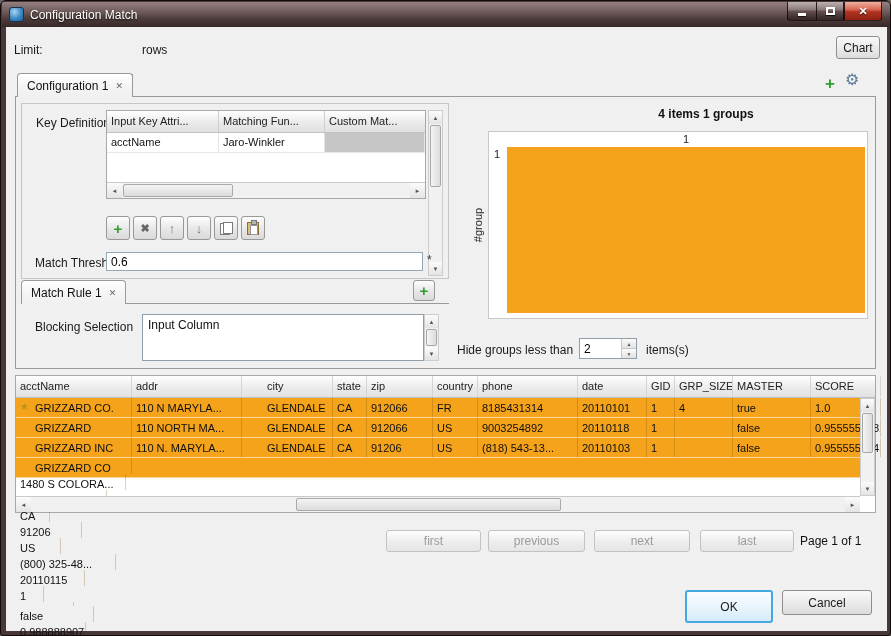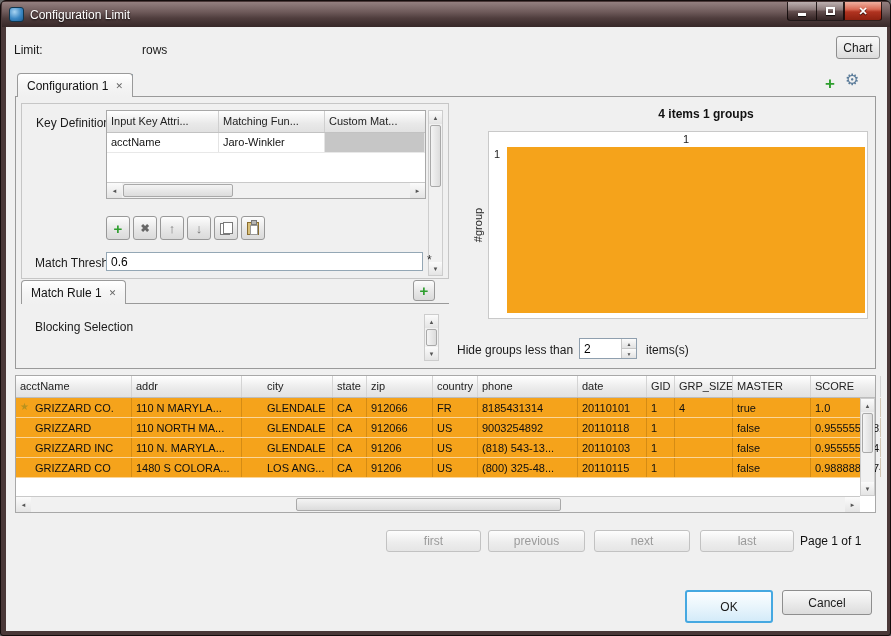--- a/index.html
+++ b/index.html
@@ -152,21 +152,21 @@
   .ok-btn { left: 679px; top: 563px; width: 88px; height: 33px; border: 2px solid #45a8e1;
             background: linear-gradient(#fbfdff, #e9f5fc 50%, #d4ebf9); }
   .cancel-btn { left: 776px; top: 563px; width: 90px; height: 25px; }
 </style>
 </head>
 <body>
 
 <div class="window">
   <div class="titlebar">
     <span class="app-icon"></span>
-    <span class="title-text">Configuration Limit</span>
+    <span class="title-text">Configuration Match</span>
     <div class="win-controls">
       <div class="win-btn min">
           <span class="glyph-min"></span>
         </div>
       <div class="win-btn max">
           <span class="glyph-max"></span>
         </div>
       <div class="win-btn close">
           <span class="glyph-close">✕</span>
         </div>
@@ -257,20 +257,23 @@
       <div class="abs tab matchrule-tab">
         <span>Match Rule 1</span>
         <span class="tab-close">✕</span>
       </div>
       <div class="abs matchrule-line"></div>
       <div class="abs tool-btn matchrule-add">
           <span class="icon-plus">+</span>
         </div>
 
       <span class="abs lbl blocking-label">Blocking Selection</span>
+      <div class="abs blocking-list">
+        <div class="blocking-item">Input Column</div>
+      </div>
       <div class="abs vscroll blocking-vscroll">
         <div class="varrow">
             <span>▲</span>
           </div>
         <div class="vtrack">
             <div class="vthumb"></div>
           </div>
         <div class="varrow">
             <span>▼</span>
           </div>
@@ -357,21 +360,21 @@
         <div class="rt-cell rc4">91206</div>
         <div class="rt-cell rc5">US</div>
         <div class="rt-cell rc6">(818) 543-13...</div>
         <div class="rt-cell rc7">20110103</div>
         <div class="rt-cell rc8">1</div>
         <div class="rt-cell rc9"></div>
         <div class="rt-cell rc10">false</div>
         <div class="rt-cell rc11">0.9555555343</div>
       </div>
 
-      <div class="rt-row" style="background: rgb(245, 163, 27);">
+      <div class="rt-row" style="background: rgb(245, 163, 27); flex-direction: column;">
         <div class="rt-cell rc0">GRIZZARD CO</div>
         <div class="rt-cell rc1">1480 S COLORA...</div>
         <div class="rt-cell rc2">LOS ANG...</div>
         <div class="rt-cell rc3">CA</div>
         <div class="rt-cell rc4">91206</div>
         <div class="rt-cell rc5">US</div>
         <div class="rt-cell rc6">(800) 325-48...</div>
         <div class="rt-cell rc7">20110115</div>
         <div class="rt-cell rc8">1</div>
         <div class="rt-cell rc9"></div>

